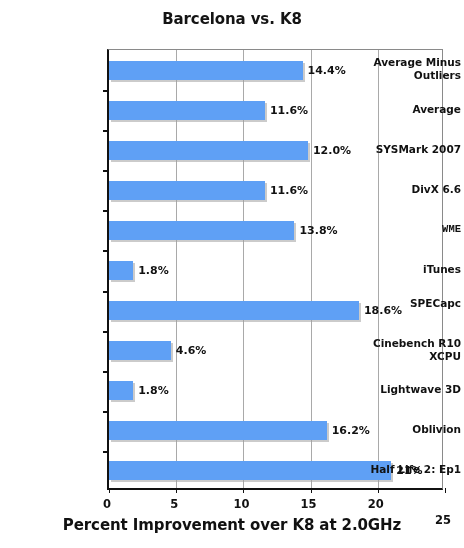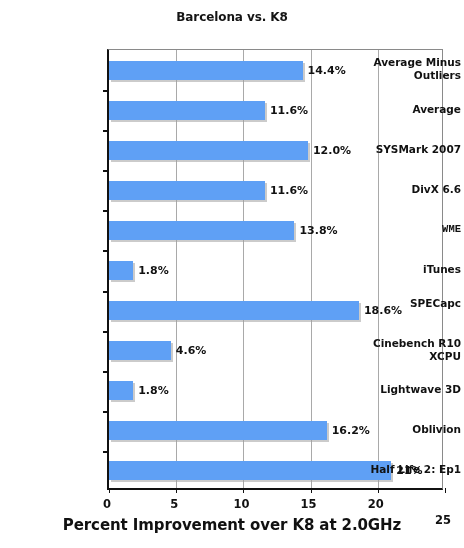--- a/index.html
+++ b/index.html
@@ -19,21 +19,21 @@
     left: 0; top: 0;
     width: 464px;
     height: 548px;
   }
   .chart-title {
     position: absolute;
     left: 0;
     top: 10px;
     width: 464px;
     text-align: center;
-    font-size: 12px;
+    font-size: 15px;
     font-weight: bold;
     color: #141414;
     letter-spacing: -0.1px;
   }
   
   .plot-area {
     position: absolute;
     left: 107px;
     top: 49px;
     width: 336px;

